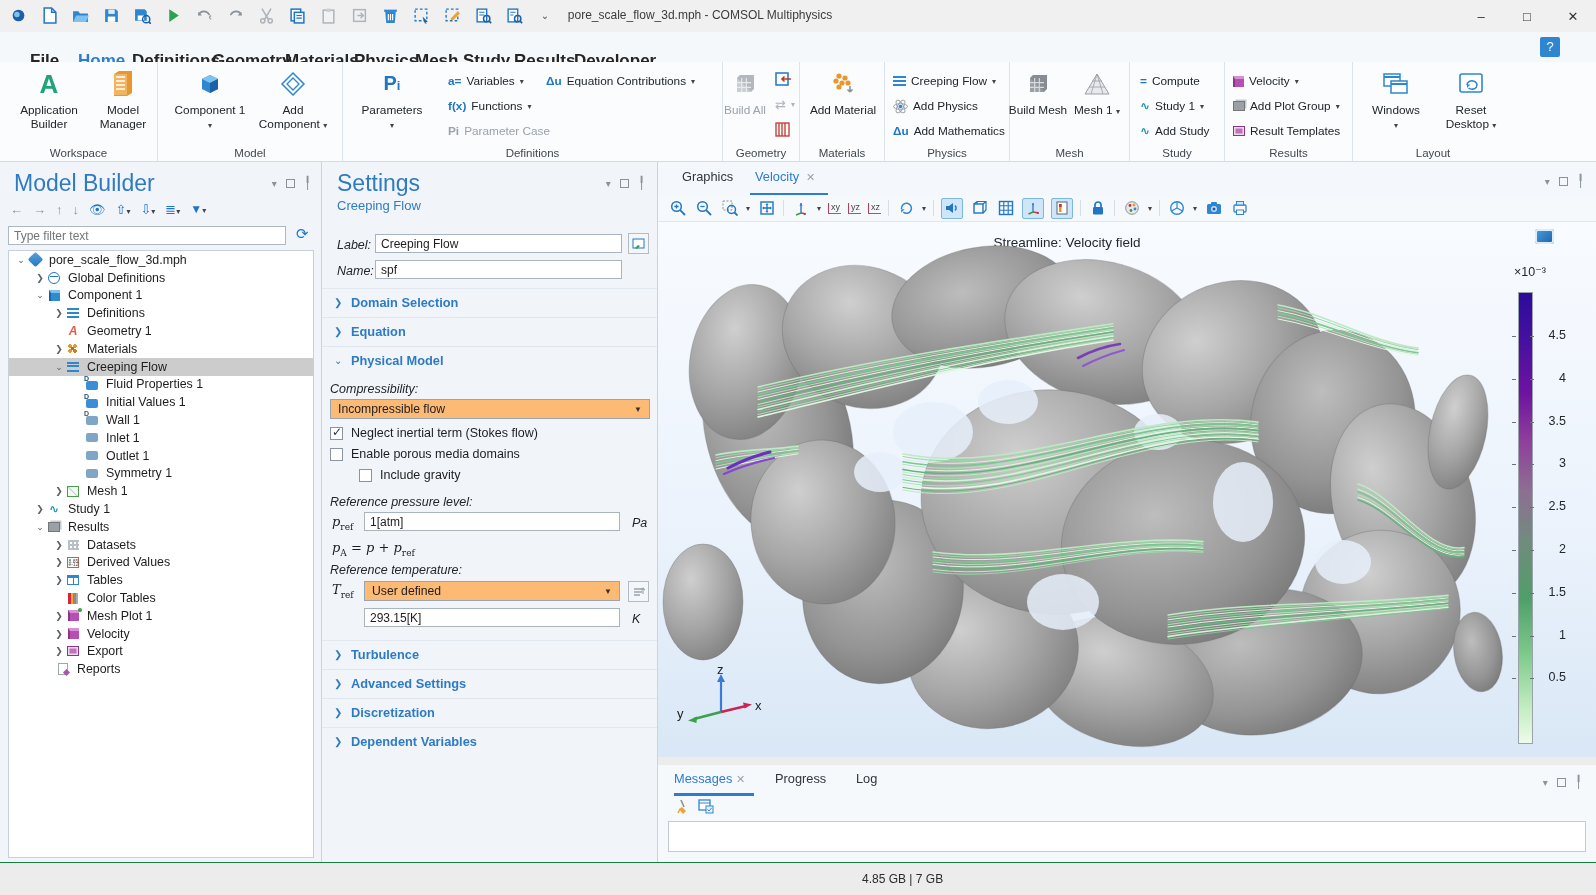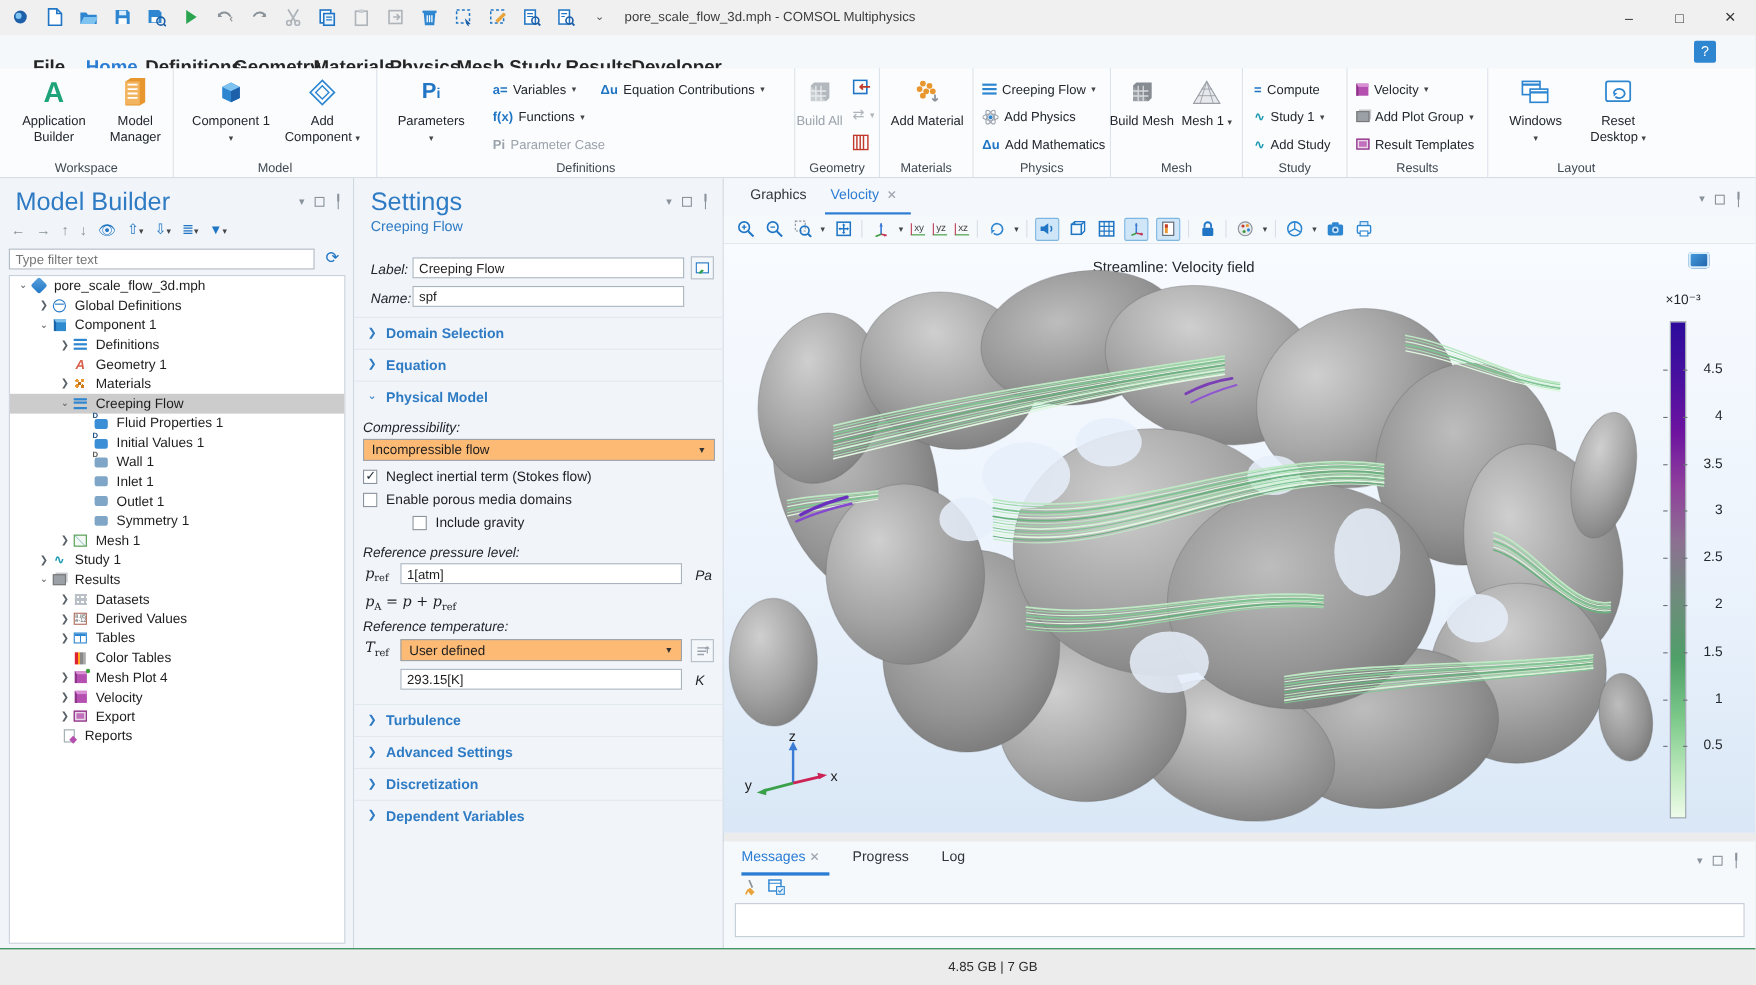--- a/index.html
+++ b/index.html
@@ -666,21 +666,21 @@
         <span class="ticon">
           <span class="ic-ctable"></span>
         </span>
         <span>Color Tables</span>
       </div>
       <div class="trow" style="padding-left: 44px;">
         <span class="tarrow">❯</span>
         <span class="ticon">
           <span class="ic-plot star"></span>
         </span>
-        <span>Mesh Plot 4</span>
+        <span>Mesh Plot 1</span>
       </div>
       <div class="trow" style="padding-left: 44px;">
         <span class="tarrow">❯</span>
         <span class="ticon">
           <span class="ic-plot"></span>
         </span>
         <span>Velocity</span>
       </div>
       <div class="trow" style="padding-left: 44px;">
         <span class="tarrow">❯</span>
@@ -739,21 +739,21 @@
   </div>
 
   <div class="cb-row" style="left:8px;top:263px;">
     <span class="cb-box on"></span>
       <span>Neglect inertial term (Stokes flow)</span>
   </div>
   <div class="cb-row" style="left:8px;top:284px;">
     <span class="cb-box"></span>
       <span>Enable porous media domains</span>
   </div>
-  <div class="cb-row" style="left:24px;top:305px;padding-left:29px;">
+  <div class="cb-row" style="left:8px;top:305px;padding-left:29px;">
     <span class="cb-box"></span>
       <span>Include gravity</span>
   </div>
 
   <div class="fld-label" style="left:8px;top:333px;">Reference pressure level:</div>
   <div class="abs math" style="left:10px;top:352px;"><span>p</span><sub>ref</sub></div>
   <input class="txt-input" style="left: 42px; top: 350px; width: 256px;" value="1[atm]">
   <div class="fld-label" style="left:310px;top:354px;">Pa</div>
   <div class="abs math" style="left:10px;top:378px;">
     <span>p</span><sub>A</sub><span> = </span><span>p</span><span> + </span><span>p</span><sub>ref</sub>

